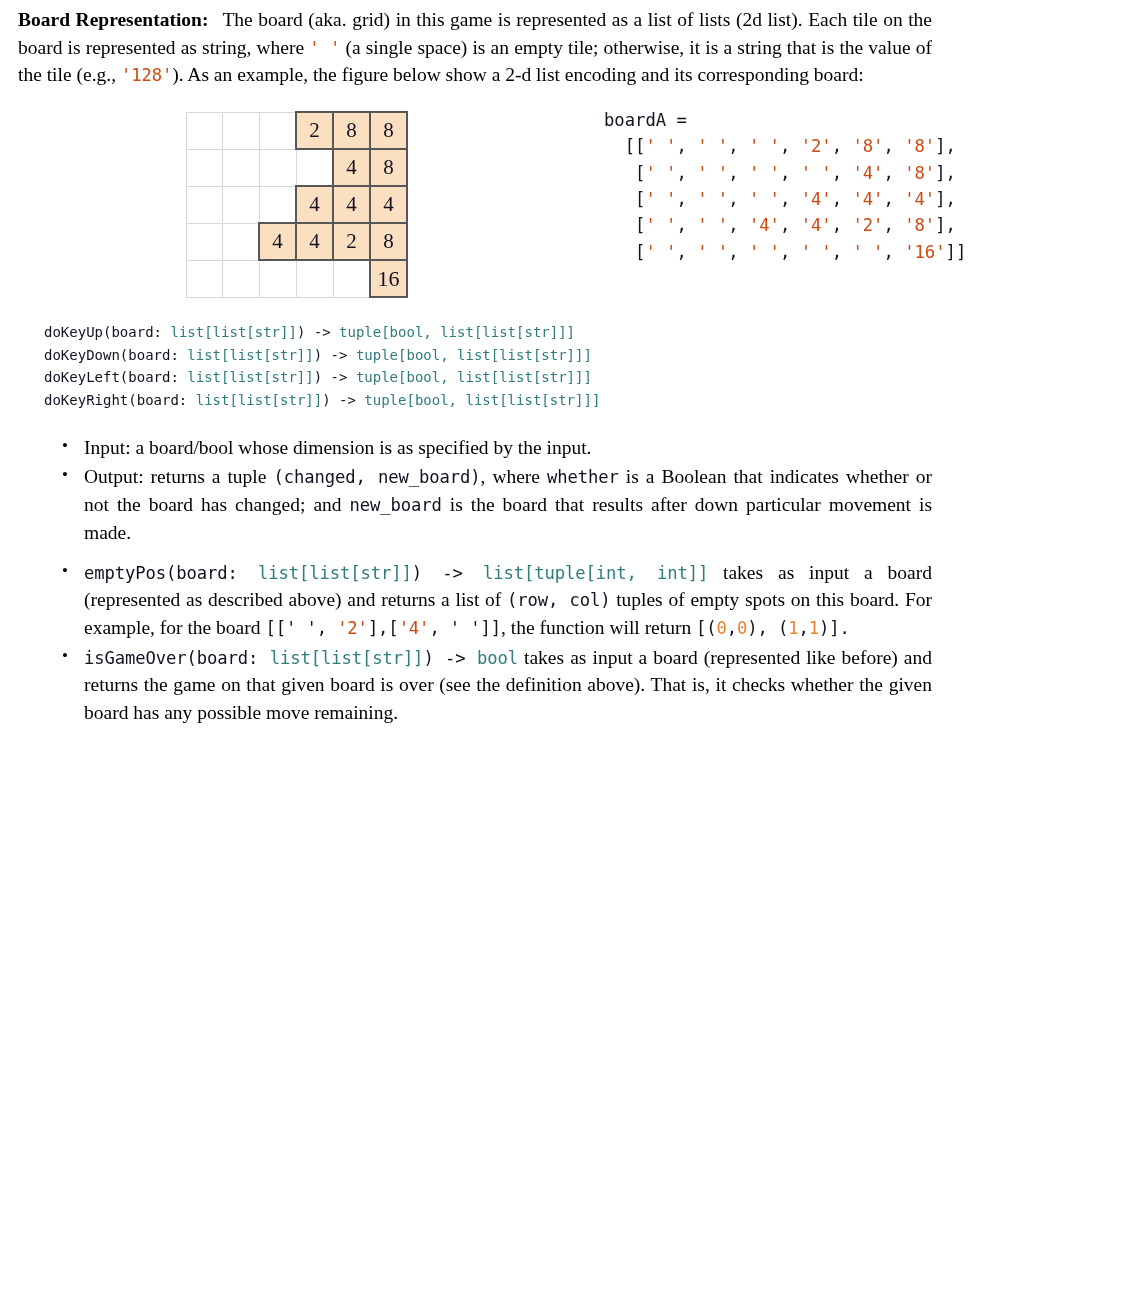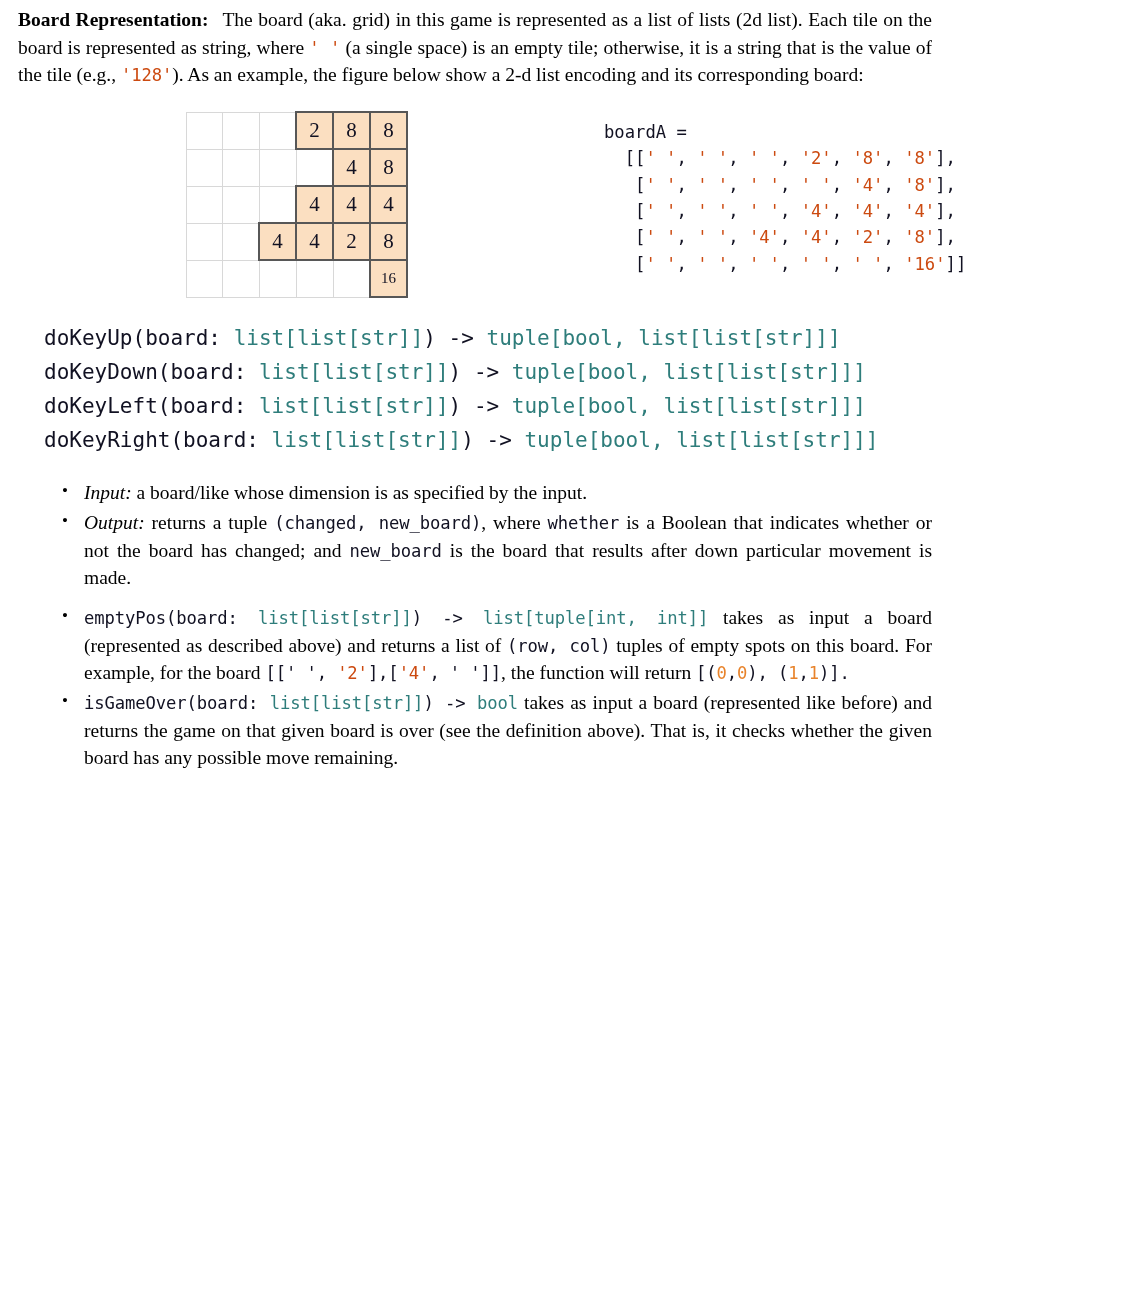--- a/index.html
+++ b/index.html
@@ -69,42 +69,42 @@
     font-size: 21px;
     color: #111122;
     padding: 0;
     background: #ffffff;
   }
   table.board td.filled {
     background: #fbdfc1;
     border: 2px solid #575757;
   }
   table.board td.small {
-    font-size: 15px;
+    font-size: 22px;
   }
 
   .code-block {
     position: absolute;
     left: 586px;
-    top: 16px;
+    top: 4px;
     white-space: pre;
     line-height: 1.53;
     font-family: "DejaVu Sans Mono", "Liberation Mono", monospace;
     font-size: 17.2px;
     color: #111122;
   }
 
   
   .sig-block {
     margin: 18px 0 22px 0;
     padding-left: 26px;
     line-height: 1.62;
     white-space: pre;
     font-family: "DejaVu Sans Mono", "Liberation Mono", monospace;
-    font-size: 21px;
+    font-size: 14px;
     color: #111122;
   }
 
   
   ul.blist {
     list-style: none;
     margin: 12px 0 12px 0;
     padding: 0 0 0 0;
   }
   ul.blist > li {
@@ -114,21 +114,21 @@
     text-align: justify;
   }
   ul.blist > li::before {
     content: "\2022";
     position: absolute;
     left: 44px;
     top: -1px;
     font-size: 17px;
     line-height: 1.55;
   }
-  .it { font-style: italic; }
+  .it { }
   .spacer-md { height: 22px; }
 </style>
 </head>
 <body>
 
 <div class="page">
 
   <p class="para"><span class="lead">Board Representation:</span><span class="lead-gap"></span><span>The board (aka. grid) in this game is represented as a list of lists (2d list). Each tile on the board is represented as string, where </span><code class="kw-str">' '</code><span> (a single space) is an empty tile; otherwise, it is a string that is the value of the tile (e.g., </span><code class="kw-str">'128'</code><span>). As an example, the figure below show a 2-d list encoding and its corresponding board:</span></p>
 
   <div class="figure">
@@ -189,21 +189,21 @@
   </div>
 
 
   <div class="sig-block"><span><span class="kw-plain">doKeyUp</span><span class="kw-plain">(board: </span><span class="kw-type">list[list[str]]</span><span class="kw-plain">) -&gt; </span><span class="kw-type">tuple[bool, list[list[str]]]</span></span>
 <span><span class="kw-plain">doKeyDown</span><span class="kw-plain">(board: </span><span class="kw-type">list[list[str]]</span><span class="kw-plain">) -&gt; </span><span class="kw-type">tuple[bool, list[list[str]]]</span></span>
 <span><span class="kw-plain">doKeyLeft</span><span class="kw-plain">(board: </span><span class="kw-type">list[list[str]]</span><span class="kw-plain">) -&gt; </span><span class="kw-type">tuple[bool, list[list[str]]]</span></span>
 <span><span class="kw-plain">doKeyRight</span><span class="kw-plain">(board: </span><span class="kw-type">list[list[str]]</span><span class="kw-plain">) -&gt; </span><span class="kw-type">tuple[bool, list[list[str]]]</span></span></div>
 
 
   <ul class="blist">
-    <li><span class="it">Input:</span><span> a board/like whose dimension is as specified by the input.</span></li>
+    <li><span class="it">Input:</span><span> a board/bool whose dimension is as specified by the input.</span></li>
     <li><span class="it">Output:</span><span> returns a tuple </span><code class="kw-plain">(changed, new_board)</code><span>, where </span><code class="kw-plain">whether</code><span> is a Boolean that indicates whether or not the board has changed; and </span><code class="kw-plain">new_board</code><span> is the board that results after down particular movement is made.</span></li>
   </ul>
 
 
   <ul class="blist">
     <li><code class="kw-plain">emptyPos</code><code class="kw-plain">(board: </code><code class="kw-type">list[list[str]]</code><code class="kw-plain">) -&gt; </code><code class="kw-type">list[tuple[int, int]]</code><span> takes as input a board (represented as described above) and returns a list of </span><code class="kw-plain">(row, col)</code><span> tuples of empty spots on this board. For example, for the board </span><code><span class="kw-plain">[[' ', </span><span class="kw-str">'2'</span><span class="kw-plain">],[</span><span class="kw-str">'4'</span><span class="kw-plain">, ' ']]</span></code><span>, the function will return </span><code><span class="kw-plain">[(</span><span class="kw-num">0</span><span class="kw-plain">,</span><span class="kw-num">0</span><span class="kw-plain">), (</span><span class="kw-num">1</span><span class="kw-plain">,</span><span class="kw-num">1</span><span class="kw-plain">)].</span></code></li>
 
     <li><code class="kw-plain">isGameOver</code><code class="kw-plain">(board: </code><code class="kw-type">list[list[str]]</code><code class="kw-plain">) -&gt; </code><code class="kw-type">bool</code><span> takes as input a board (represented like before) and returns the game on that given board is over (see the definition above). That is, it checks whether the given board has any possible move remaining.</span></li>
   </ul>
 

